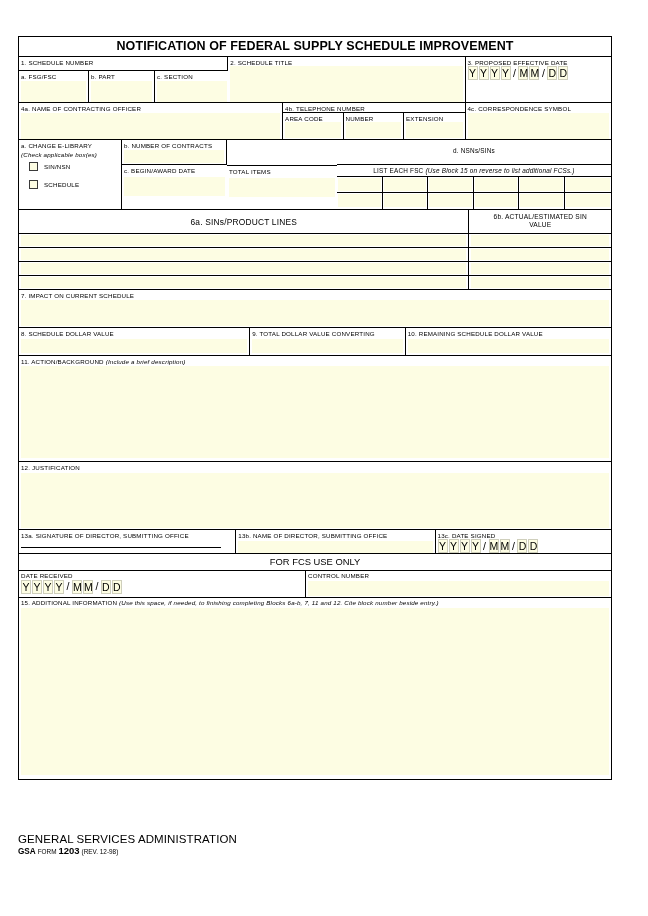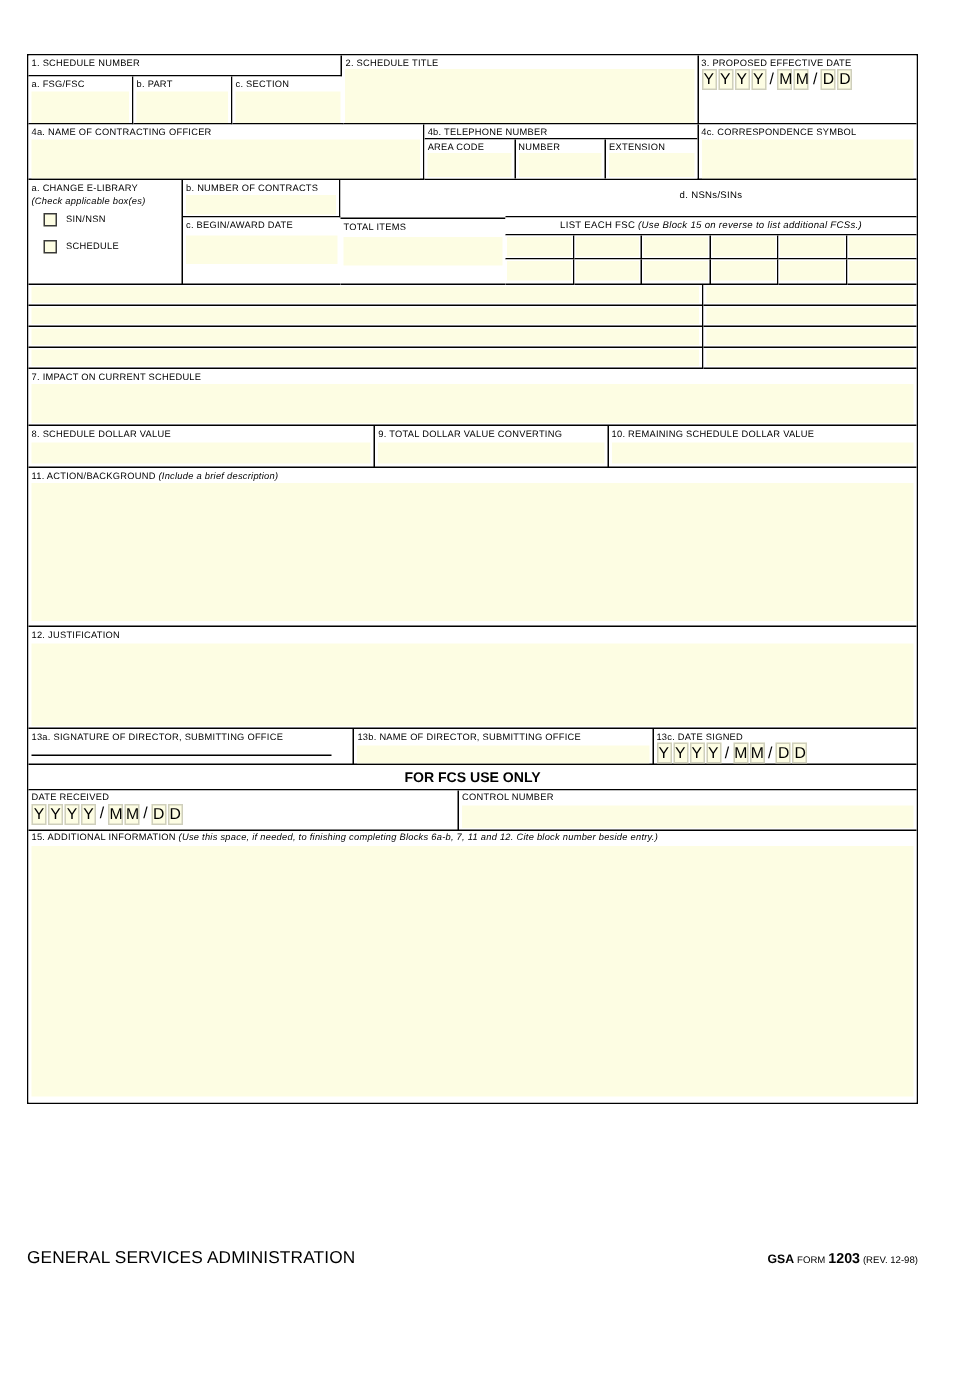--- a/index.html
+++ b/index.html
@@ -66,21 +66,21 @@
 
   
   .banner {
     text-align: center;
     font-size: 8.6px;
     font-weight: normal;
     padding: 2px 0 2.5px 0;
     border-bottom: 1px solid #000;
     background: #fff;
   }
-  .banner.bold { font-weight: bold; font-size: 9.4px; }
+  .banner.bold { font-weight: normal; font-size: 9.4px; }
 
   
   .datefield {
     display: flex;
     align-items: center;
     gap: 1px;
     padding: 0 0 0 2px;
     font-size: 11px;
     line-height: 13px;
     margin-top: 0px;
@@ -125,21 +125,22 @@
     display: block;
   }
 
   
   .footer {
     position: absolute;
     left: 18px; top: 833px;
     width: 594px;
     display: flex;
     align-items: baseline;
-    justify-content: space-between;
+    justify-content: center;
+    flex-direction: column;
   }
   .footer-left {
     font-size: 11.5px;
     letter-spacing: 0.1px;
   }
   .footer-right { font-size: 7px; }
   .footer-right .fb { font-weight: bold; font-size: 8.2px; }
   .footer-right .fsm { font-size: 6.4px; }
   .footer-right .fnum { font-weight: bold; font-size: 9.5px; }
 
@@ -148,20 +149,21 @@
     height: 1px;
     position: absolute;
     left: 2px; right: 14px; bottom: 5px;
   }
 </style>
 </head>
 <body>
 
 <div class="page">
 
+  <div class="titlebar">NOTIFICATION OF FEDERAL SUPPLY SCHEDULE IMPROVEMENT</div>
 
   <div class="form-outer">
 
     <div class="row">
       <div class="cell" style="width:210px;height:14px;">
         <span class="lbl">1. SCHEDULE NUMBER</span>
       </div>
       <div class="cell" style="width:238px;height:46px;">
         <span class="lbl">2. SCHEDULE TITLE</span>
         <span class="fill" style="height:36px;margin:0 2px;"></span>
@@ -305,20 +307,29 @@
               <span class="fill" style="height:13px;margin:1px;"></span>
             </div>
           <div class="cell" style="width:46px;height:17px;border-right:none;">
               <span class="fill" style="height:13px;margin:1px;"></span>
             </div>
         </div>
       </div>
     </div>
 
     <div class="row">
+      <div class="cell" style="width:452px;height:24px;">
+        <span class="centered-lbl" style="font-size:8.4px;padding-top:7px;">6a.  SINs/PRODUCT LINES</span>
+      </div>
+      <div class="cell" style="width:142px;height:24px;">
+        <span class="centered-lbl" style="font-size:6.6px;padding-top:3px;line-height:8px;">6b. ACTUAL/ESTIMATED SIN</span>
+        <span class="centered-lbl" style="font-size:6.6px;padding-top:0;line-height:8px;">VALUE</span>
+      </div>
+    </div>
+    <div class="row">
       <div class="cell" style="width:452px;height:14px;">
           <span class="fill" style="height:11px;margin:1px 2px;"></span>
         </div>
       <div class="cell" style="width:142px;height:14px;">
           <span class="fill" style="height:11px;margin:1px 2px;"></span>
         </div>
     </div>
     <div class="row">
       <div class="cell" style="width:452px;height:14px;">
           <span class="fill" style="height:11px;margin:1px 2px;"></span>

